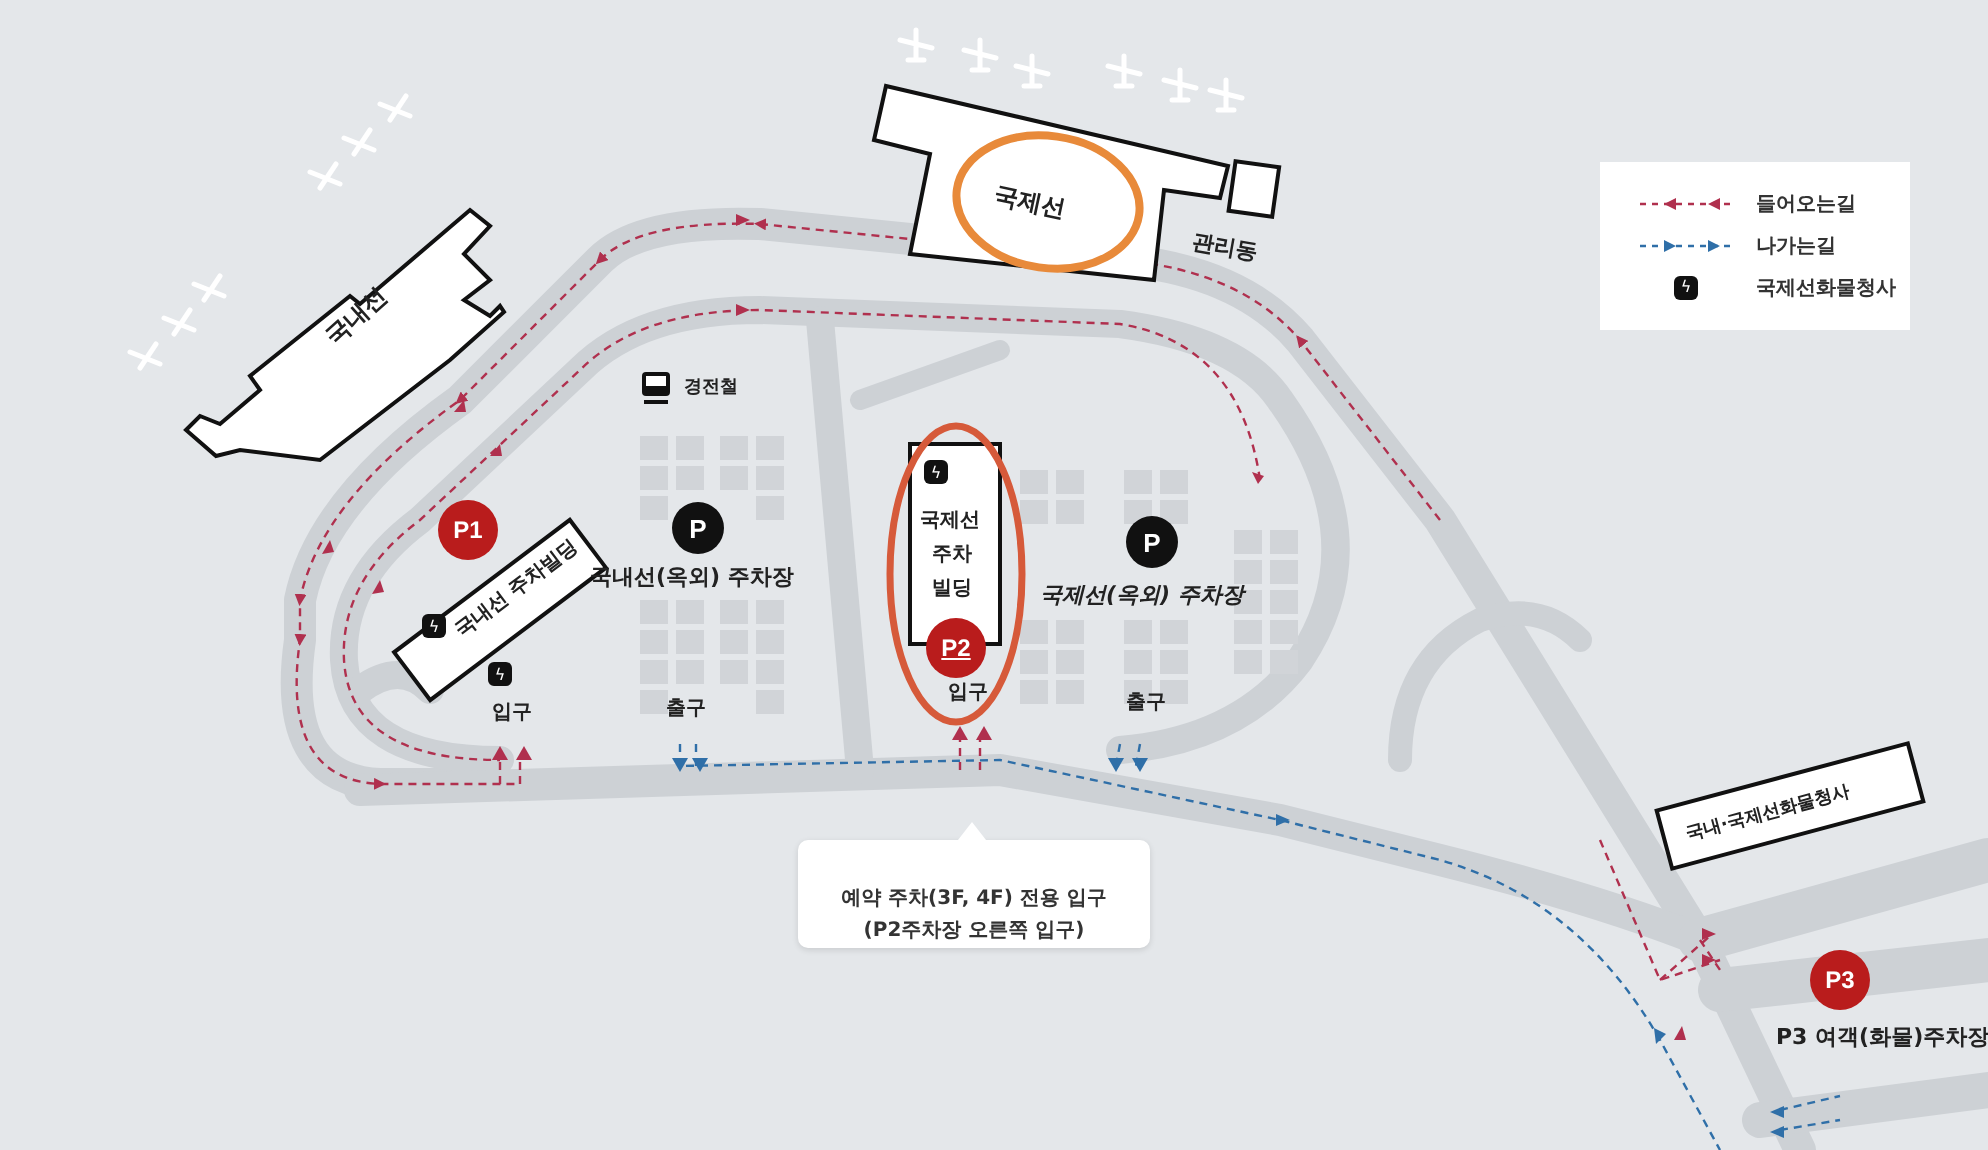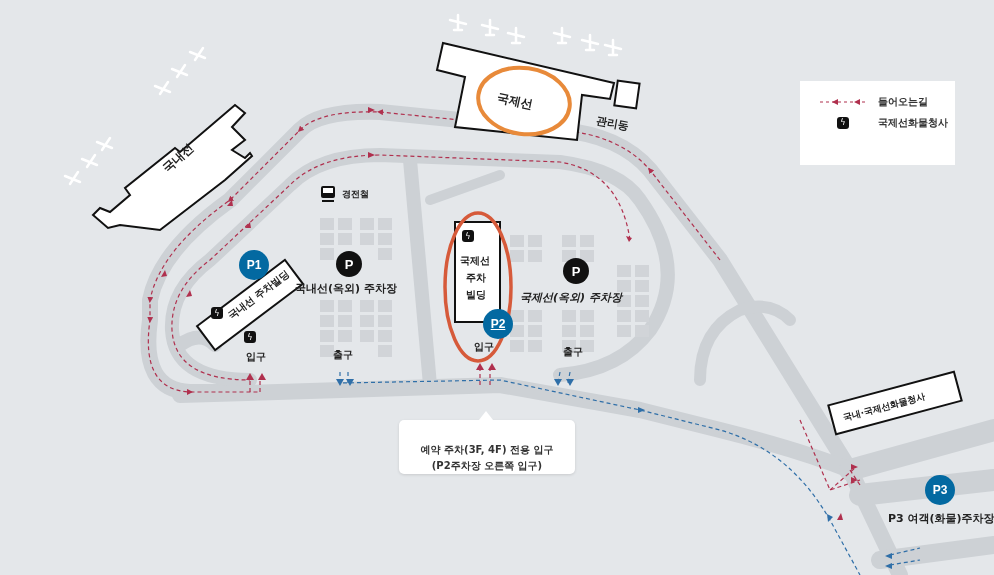--- a/index.html
+++ b/index.html
@@ -5,24 +5,23 @@
     * { box-sizing: border-box; margin: 0; padding: 0; }
     html, body { width: 994px; height: 575px; overflow: hidden; background: #e4e7ea; }
     body { font-family: "DejaVu Sans", "Liberation Sans", sans-serif; position: relative; }
     #map { position: absolute; left: 0; top: 0; width: 994px; height: 575px; }
     .lbl { position: absolute; color: #222; font-weight: bold; white-space: nowrap; line-height: 1; }
     .lbl-sm { font-size: 10px; }
     .lbl-md { font-size: 11px; }
     .lbl-lg { font-size: 12px; }
     .badge {
       position: absolute; width: 30px; height: 30px; border-radius: 50%;
-      background: #0369a1; color: #fff; font-weight: bold; font-size: 12px;
+      background: #b91c1c; color: #fff; font-weight: bold; font-size: 12px;
       display: flex; align-items: center; justify-content: center;
       font-family: "Liberation Sans", sans-serif;
-      margin-left: 20px;
     }
     .pcircle {
       position: absolute; width: 26px; height: 26px; border-radius: 50%;
       background: #111; color: #fff; font-weight: bold; font-size: 13px;
       display: flex; align-items: center; justify-content: center;
       font-family: "Liberation Sans", sans-serif;
     }
     .ev {
       position: absolute; width: 12px; height: 12px; border-radius: 3px;
       background: #111; color: #fff; font-size: 8px;
@@ -287,18 +286,25 @@
 
 <div class="legend">
   <div class="legend-row">
     <svg class="legend-swatch" viewBox="0 0 50 10">
       <line x1="2" y1="5" x2="48" y2="5" stroke="#b0304e" stroke-width="1.2" stroke-dasharray="3,3"></line>
       <path d="M14,5 l6,-3 l0,6 z M36,5 l6,-3 l0,6 z" fill="#b0304e"></path>
     </svg>
     <span class="legend-label">들어오는길</span>
   </div>
   <div class="legend-row">
+    <svg class="legend-swatch" viewBox="0 0 50 10">
+      <line x1="2" y1="5" x2="48" y2="5" stroke="#2f6fa8" stroke-width="1.2" stroke-dasharray="3,3"></line>
+      <path d="M20,5 l-6,-3 l0,6 z M42,5 l-6,-3 l0,6 z" fill="#2f6fa8"></path>
+    </svg>
+    <span class="legend-label">나가는길</span>
+  </div>
+  <div class="legend-row">
     <div class="legend-swatch" style="justify-content:center;">
       <div class="ev" style="position:static;">ϟ</div>
     </div>
     <span class="legend-label">국제선화물청사</span>
   </div>
 </div>
 
 </body></html>

